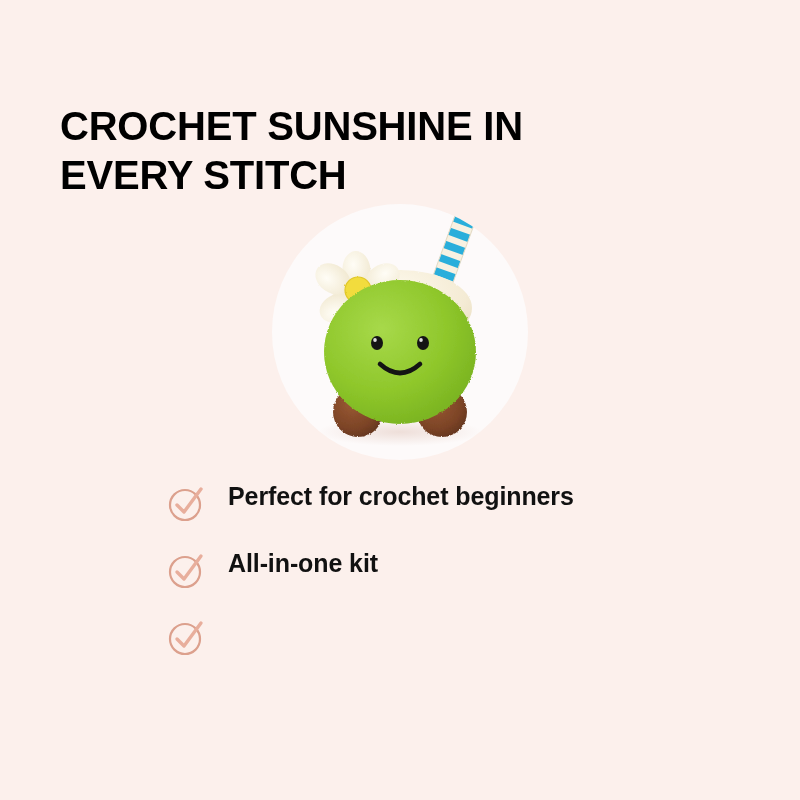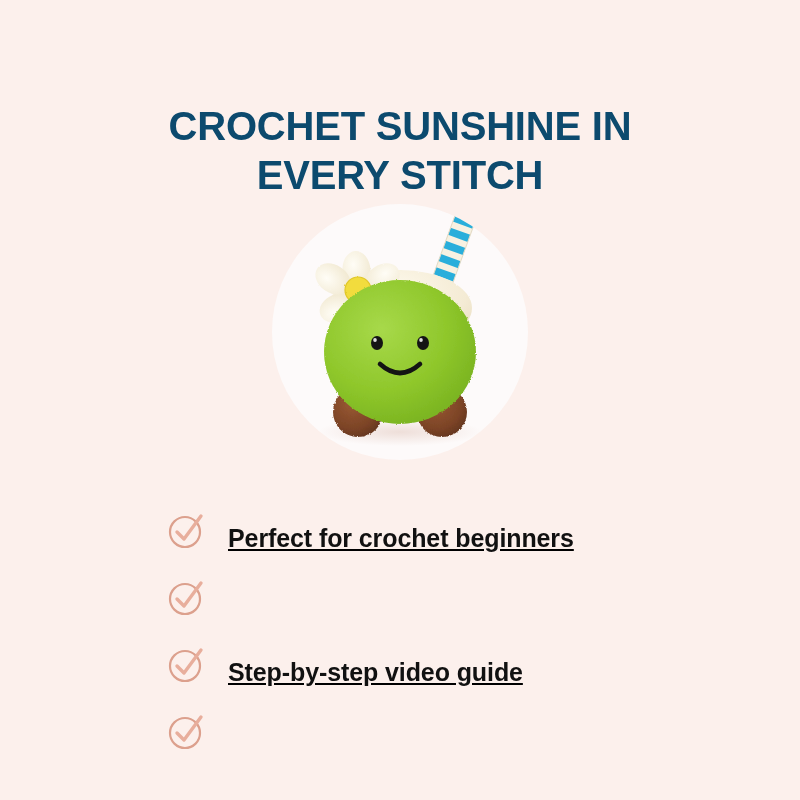--- a/index.html
+++ b/index.html
@@ -19,26 +19,25 @@
     inset: 0;
     background: #FCF0EC;
   }
 
   
   .headline {
     position: absolute;
     left: 60px;
     top: 58px;
     width: 680px;
-    text-align: center;
     font-size: 40px;
     font-weight: bold;
     line-height: 1.22;
     letter-spacing: -0.2px;
-    color: #0c4a6e;
+    color: #000000;
     white-space: pre-line;
     margin-top: 44px;
   }
 
   
   .product-circle {
     position: absolute;
     left: 272px;
     top: 204px;
     width: 256px;
@@ -59,23 +58,22 @@
 
   
   .features {
     position: absolute;
     left: 166px;
     top: 484px;
     width: 560px;
   }
   .feature-row {
     display: flex;
-    align-items: flex-end;
+    align-items: flex-start;
     height: 67px;
-    text-decoration: underline;
   }
   .check-icon {
     width: 40px;
     height: 40px;
     flex: 0 0 40px;
     margin-right: 22px;
     display: block;
   }
   .check-icon svg {
     display: block;
@@ -198,35 +196,27 @@
       <span class="feature-label">Perfect for crochet beginners</span>
     </div>
 
     <div class="feature-row">
       <span class="check-icon">
         <svg viewBox="0 0 40 40" xmlns="http://www.w3.org/2000/svg">
           <circle cx="19" cy="21" r="15" fill="none" stroke="#DCA08D" stroke-width="2.2"></circle>
           <path d="M11 21 L18 28 L35 5" fill="none" stroke="#E8AE9C" stroke-width="3.4" stroke-linecap="round" stroke-linejoin="round"></path>
         </svg>
       </span>
-    </div>
+      <span class="feature-label">All-in-one kit</span>
+    </div>
+
 
     <div class="feature-row">
       <span class="check-icon">
         <svg viewBox="0 0 40 40" xmlns="http://www.w3.org/2000/svg">
           <circle cx="19" cy="21" r="15" fill="none" stroke="#DCA08D" stroke-width="2.2"></circle>
           <path d="M11 21 L18 28 L35 5" fill="none" stroke="#E8AE9C" stroke-width="3.4" stroke-linecap="round" stroke-linejoin="round"></path>
         </svg>
       </span>
-      <span class="feature-label">Step-by-step video guide</span>
-    </div>
-
-    <div class="feature-row">
-      <span class="check-icon">
-        <svg viewBox="0 0 40 40" xmlns="http://www.w3.org/2000/svg">
-          <circle cx="19" cy="21" r="15" fill="none" stroke="#DCA08D" stroke-width="2.2"></circle>
-          <path d="M11 21 L18 28 L35 5" fill="none" stroke="#E8AE9C" stroke-width="3.4" stroke-linecap="round" stroke-linejoin="round"></path>
-        </svg>
-      </span>
     </div>
 
   </div>
 </div>
 
 </body></html>

